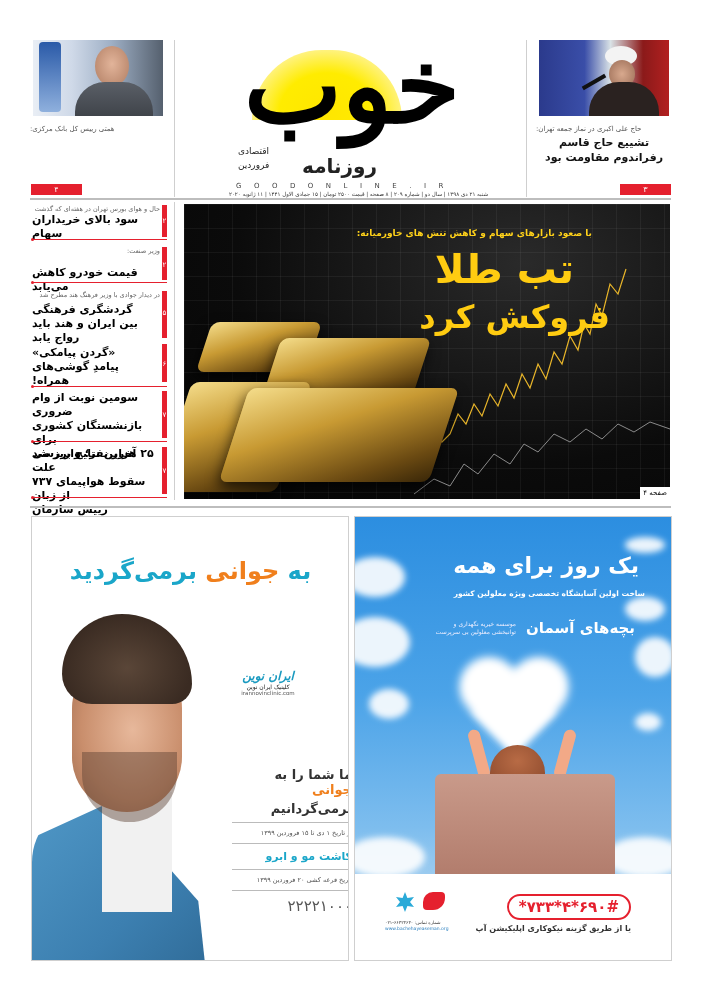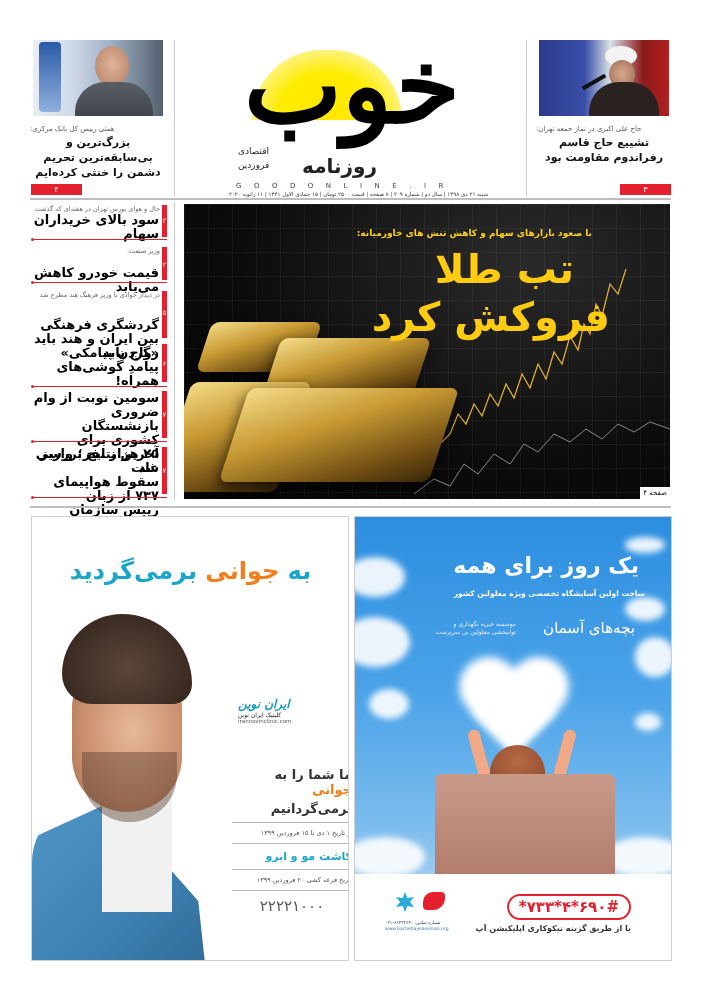--- a/index.html
+++ b/index.html
@@ -27,65 +27,65 @@
                color: #000; direction: rtl; line-height: 120px; letter-spacing: -4px; font-family: "DejaVu Serif", serif; }
   .logo-sub { position: absolute; font-size: 9px; color: #222; direction: rtl; }
   .logo-latin { position: absolute; left: 236px; top: 182px; width: 240px; font-size: 7px; letter-spacing: 12.5px; color: #444; }
   .dateline { position: absolute; left: 232px; top: 191px; width: 256px; font-size: 5.5px; color: #333; direction: rtl; text-align: center; white-space: nowrap; }
 
   
   .news-item { position: absolute; left: 32px; width: 130px; direction: rtl; }
   .news-item .bar { position: absolute; right: -5px; top: 0; width: 5px; background: #e5202e; }
   .news-item .num { position: absolute; right: -5px; width: 5px; color: #fff; font-size: 7px; text-align: center; }
   .news-item .kicker { font-size: 6.5px; color: #666; text-align: right; padding-right: 2px; }
-  .news-item .title { font-size: 13px; font-weight: bold; line-height: 14px; text-align: right; padding-right: 3px; color: #000; }
+  .news-item .title { font-size: 11px; font-weight: bold; line-height: 14px; text-align: left; padding-right: 3px; color: #000; }
   .news-item .underline { position: absolute; left: 0; right: -5px; height: 1px; background: #e5202e; }
   .news-item .dot { position: absolute; left: -1px; width: 3px; height: 3px; border-radius: 50%; background: #e5202e; }
 
   
   .lead { position: absolute; left: 184px; top: 204px; width: 486px; height: 295px; overflow: hidden;
           background: radial-gradient(ellipse at 70% 20%, #2a2a2a 0%, #0b0b0b 60%, #050505 100%); }
   .lead .grid { position: absolute; inset: 0;
     background-image: linear-gradient(rgba(255,255,255,0.05) 1px, transparent 1px), linear-gradient(90deg, rgba(255,255,255,0.05) 1px, transparent 1px);
     background-size: 24px 24px; }
   .lead .kicker { position: absolute; right: 78px; top: 24px; font-size: 9px; color: #ffd21a; direction: rtl; font-weight: bold; }
   .lead .title1 { position: absolute; right: 96px; top: 42px; font-size: 40px; color: #ffcc11; direction: rtl; font-weight: bold; line-height: 46px; }
-  .lead .title2 { position: absolute; right: 60px; top: 90px; font-size: 40px; color: #ffcc11; direction: rtl; font-weight: bold; line-height: 46px; }
+  .lead .title2 { position: absolute; right: 60px; top: 90px; font-size: 32px; color: #ffcc11; direction: rtl; font-weight: bold; line-height: 46px; }
   .bar-gold { position: absolute; border-radius: 8px; transform: skewX(-18deg);
               background: linear-gradient(160deg, #f4dc8a 0%, #c89a33 40%, #6b4a12 80%, #3a2708 100%); box-shadow: 0 6px 14px rgba(0,0,0,0.7); }
   .lead .page-ref { position: absolute; right: 0; bottom: 0; background: #fff; color: #000; font-size: 7px; padding: 2px 3px; direction: rtl; }
 
   
   .ad { position: absolute; border: 1px solid #cfcfcf; overflow: hidden; background: #fff; }
   .ad-left .headline { position: absolute; left: 0; top: 40px; width: 317px; text-align: center; direction: rtl; font-size: 24px; font-weight: bold; color: #1aa6c9; }
   .ad-left .headline .hl { color: #f07f1c; }
   .ad-left .person { position: absolute; left: 0; top: 85px; width: 180px; height: 360px; }
   .ad-left .hair { position: absolute; left: 30px; top: 12px; width: 130px; height: 90px; background: radial-gradient(ellipse at 50% 60%, #5a4638 0%, #3a2b22 70%); border-radius: 60px 70px 20px 30px; }
   .ad-left .face { position: absolute; left: 40px; top: 60px; width: 110px; height: 150px; background: radial-gradient(ellipse at 55% 45%, #e7b89b 0%, #c98e6c 60%, #9c6a4e 100%); border-radius: 50px 50px 60px 60px; }
   .ad-left .beard { position: absolute; left: 50px; top: 150px; width: 95px; height: 70px; background: rgba(90,65,50,0.45); border-radius: 0 0 50px 50px; }
   .ad-left .shirt { position: absolute; left: 70px; top: 190px; width: 70px; height: 120px; background: #f1f1f1; }
   .ad-left .jacket { position: absolute; left: 0; top: 200px; width: 175px; height: 180px; background: linear-gradient(135deg, #4f97c6 0%, #3c7fb0 60%, #2f6a96 100%); border-radius: 60px 0 0 0; clip-path: polygon(0 20%, 45% 0, 95% 55%, 100% 100%, 0 100%); }
-  .ad-left .clinic { position: absolute; left: 206px; top: 180px; width: 60px; text-align: left; }
+  .ad-left .clinic { position: absolute; left: 206px; top: 152px; width: 60px; text-align: center; }
   .ad-left .clinic .logo { font-size: 12px; font-weight: bold; color: #1a9ac0; font-style: italic; direction: rtl; }
   .ad-left .clinic .name { font-size: 6px; color: #222; direction: rtl; }
   .ad-left .clinic .url { font-size: 5.5px; color: #555; }
   .ad-left .copy { position: absolute; left: 200px; top: 250px; width: 120px; direction: rtl; text-align: right; }
   .ad-left .copy .l1 { font-size: 13px; font-weight: bold; color: #333; }
   .ad-left .copy .l1 .hl { color: #f07f1c; }
   .ad-left .copy .l2 { font-size: 13px; font-weight: bold; color: #333; margin-top: 4px; }
   .ad-left .copy .rule { height: 1px; background: #bbb; margin: 6px 0; }
   .ad-left .copy .small { font-size: 6.5px; color: #555; }
   .ad-left .copy .hair-tx { font-size: 11px; font-weight: bold; color: #1aa6c9; }
-  .ad-left .copy .code { font-size: 15px; letter-spacing: 5px; color: #555; direction: ltr; text-align: center; }
+  .ad-left .copy .code { font-size: 15px; letter-spacing: 5px; color: #555; direction: ltr; text-align: right; }
 
   .ad-right { background: linear-gradient(180deg, #2c8ee0 0%, #4ba3e8 40%, #7dbdee 70%, #cfe3f2 100%); }
   .cloud { position: absolute; background: #fff; border-radius: 50%; filter: blur(3px); opacity: 0.9; }
   .ad-right .title { position: absolute; right: 32px; top: 36px; font-size: 22px; font-weight: bold; color: #fff; direction: rtl; }
   .ad-right .sub { position: absolute; right: 26px; top: 72px; font-size: 7.5px; font-weight: bold; color: #fff; direction: rtl; }
-  .ad-right .brand { position: absolute; right: 36px; top: 102px; font-size: 15px; color: #fff; direction: rtl; }
+  .ad-right .brand { position: absolute; right: 36px; top: 102px; font-size: 15px; color: #fff; direction: rtl; font-weight: bold; }
   .ad-right .brand-desc { position: absolute; right: 155px; top: 103px; font-size: 6px; color: #eef; direction: rtl; text-align: right; line-height: 8px; }
   .heart { position: absolute; width: 110px; height: 110px; }
   .heart::before, .heart::after { content: ""; position: absolute; top: 0; width: 60px; height: 95px; background: #fff; border-radius: 60px 60px 0 0; filter: blur(4px); }
   .heart::before { left: 55px; transform: rotate(-45deg); transform-origin: 0 100%; }
   .heart::after { left: -5px; transform: rotate(45deg); transform-origin: 100% 100%; }
   .wheelchair { position: absolute; left: 80px; top: 257px; width: 180px; height: 110px; background: linear-gradient(180deg, #c99a8a 0%, #b07a6a 100%); border-radius: 6px 6px 0 0; }
   .child-head { position: absolute; left: 135px; top: 228px; width: 55px; height: 40px; background: radial-gradient(ellipse at 50% 40%, #b86b45 0%, #8d4a2d 100%); border-radius: 30px 30px 10px 10px; }
   .arm { position: absolute; width: 12px; height: 50px; background: #f2a987; border-radius: 6px; }
   .ad-right .footer { position: absolute; left: 0; bottom: 0; width: 100%; height: 86px; background: #fff; }
   .ussd { position: absolute; right: 40px; top: 20px; border: 2px solid #e5202e; border-radius: 14px; color: #e5202e; font-size: 15px; font-weight: bold; padding: 2px 10px; direction: ltr; letter-spacing: 1px; }
@@ -98,24 +98,20 @@
 </head>
 <body>
 
 <div class="top-card" style="left:30px;">
   <div class="photo" style="background:linear-gradient(90deg,#e9eef5 0%,#cfd9e8 30%,#9fb0c6 60%,#55606e 100%);">
     <div class="abs" style="left:6px;top:2px;width:22px;height:70px;background:linear-gradient(180deg,#2a5aa8,#8fb0dd);border-radius:4px;"></div>
     <div class="abs" style="left:62px;top:6px;width:34px;height:40px;border-radius:50%;background:radial-gradient(ellipse at 50% 45%,#e2b49a,#b07d62);"></div>
     <div class="abs" style="left:42px;top:42px;width:78px;height:40px;border-radius:30px 30px 0 0;background:linear-gradient(180deg,#5a5f67,#3b3f45);"></div>
   </div>
   <div class="kicker">همتی رییس کل بانک مرکزی:</div>
-  <div class="headline">
-    <div>بزرگ‌ترین و بی‌سابقه‌ترین تحریم</div>
-    <div>دشمن را خنثی کرده‌ایم</div>
-  </div>
 </div>
 <div class="page-badge" style="left:31px;top:184px;">۴</div>
 
 <div class="top-card" style="left:536px;">
   <div class="photo" style="background:linear-gradient(90deg,#2b3a8c 0%,#3a4ea8 35%,#d9e2e6 55%,#8b1a1a 80%,#b22020 100%);">
     <div class="abs" style="left:66px;top:6px;width:32px;height:20px;border-radius:50%;background:#f3f3f3;"></div>
     <div class="abs" style="left:70px;top:20px;width:26px;height:28px;border-radius:50%;background:radial-gradient(#d8a98e,#9a6c55);"></div>
     <div class="abs" style="left:50px;top:42px;width:70px;height:36px;border-radius:30px 30px 0 0;background:#2a2220;"></div>
     <div class="abs" style="left:42px;top:40px;width:26px;height:4px;background:#111;transform:rotate(-30deg);"></div>
   </div>
@@ -157,21 +153,21 @@
   <div class="kicker">وزیر صنعت:</div>
   <div class="title" style="margin-top:11px;">قیمت خودرو کاهش می‌یابد</div>
   <div class="underline" style="top:35px;"></div>
   <div class="dot" style="top:34px;"></div>
 </div>
 
 <div class="news-item" style="top:291px;height:47px;">
   <div class="bar" style="height:47px;"></div>
   <div class="num" style="top:18px;">۵</div>
   <div class="kicker">در دیدار جوادی با وزیر فرهنگ هند مطرح شد</div>
-  <div class="title" style="margin-top:19px;">
+  <div class="title" style="margin-top:4px;">
     <div>گردشگری فرهنگی</div>
     <div>بین ایران و هند باید رواج یابد</div>
   </div>
 </div>
 
 <div class="news-item" style="top:344px;height:38px;">
   <div class="bar" style="height:38px;"></div>
   <div class="num" style="top:16px;">۶</div>
   <div class="title" style="margin-top:2px;">
     <div>«گردن پیامکی»</div>

